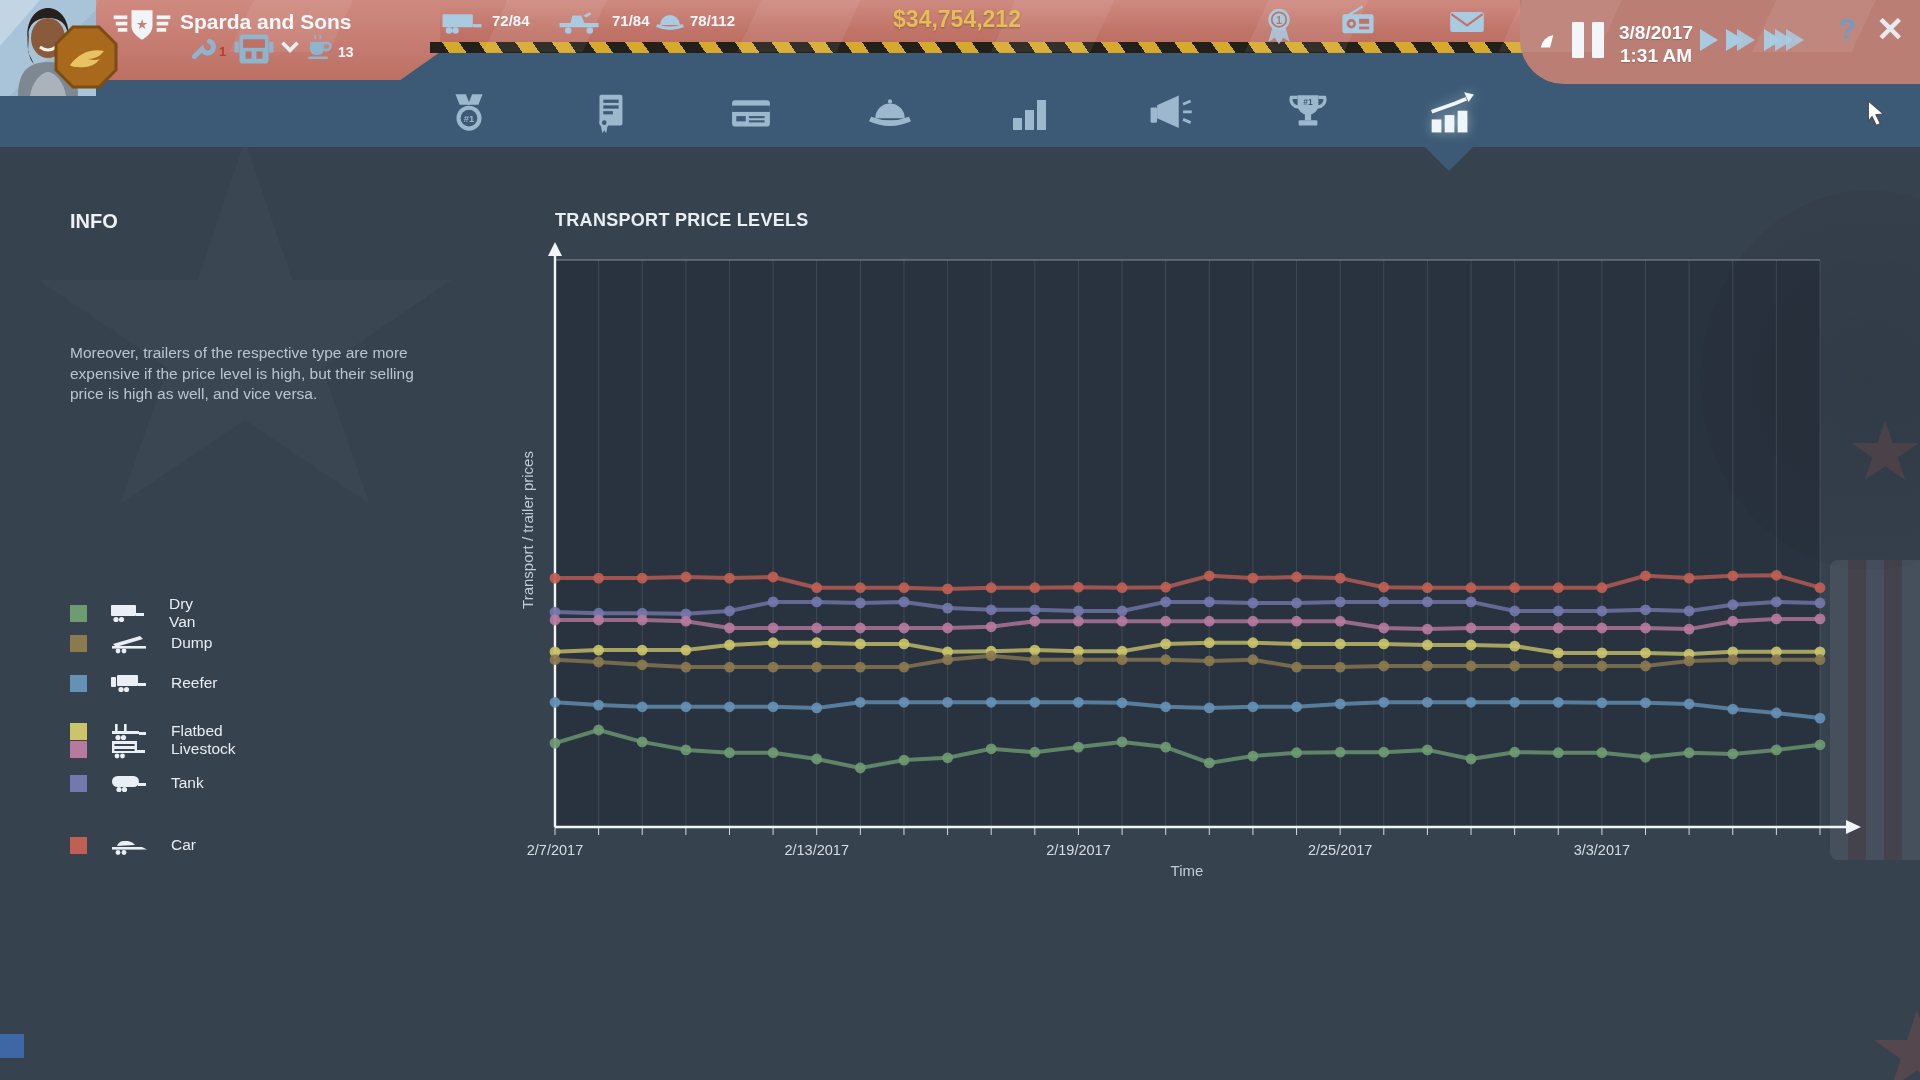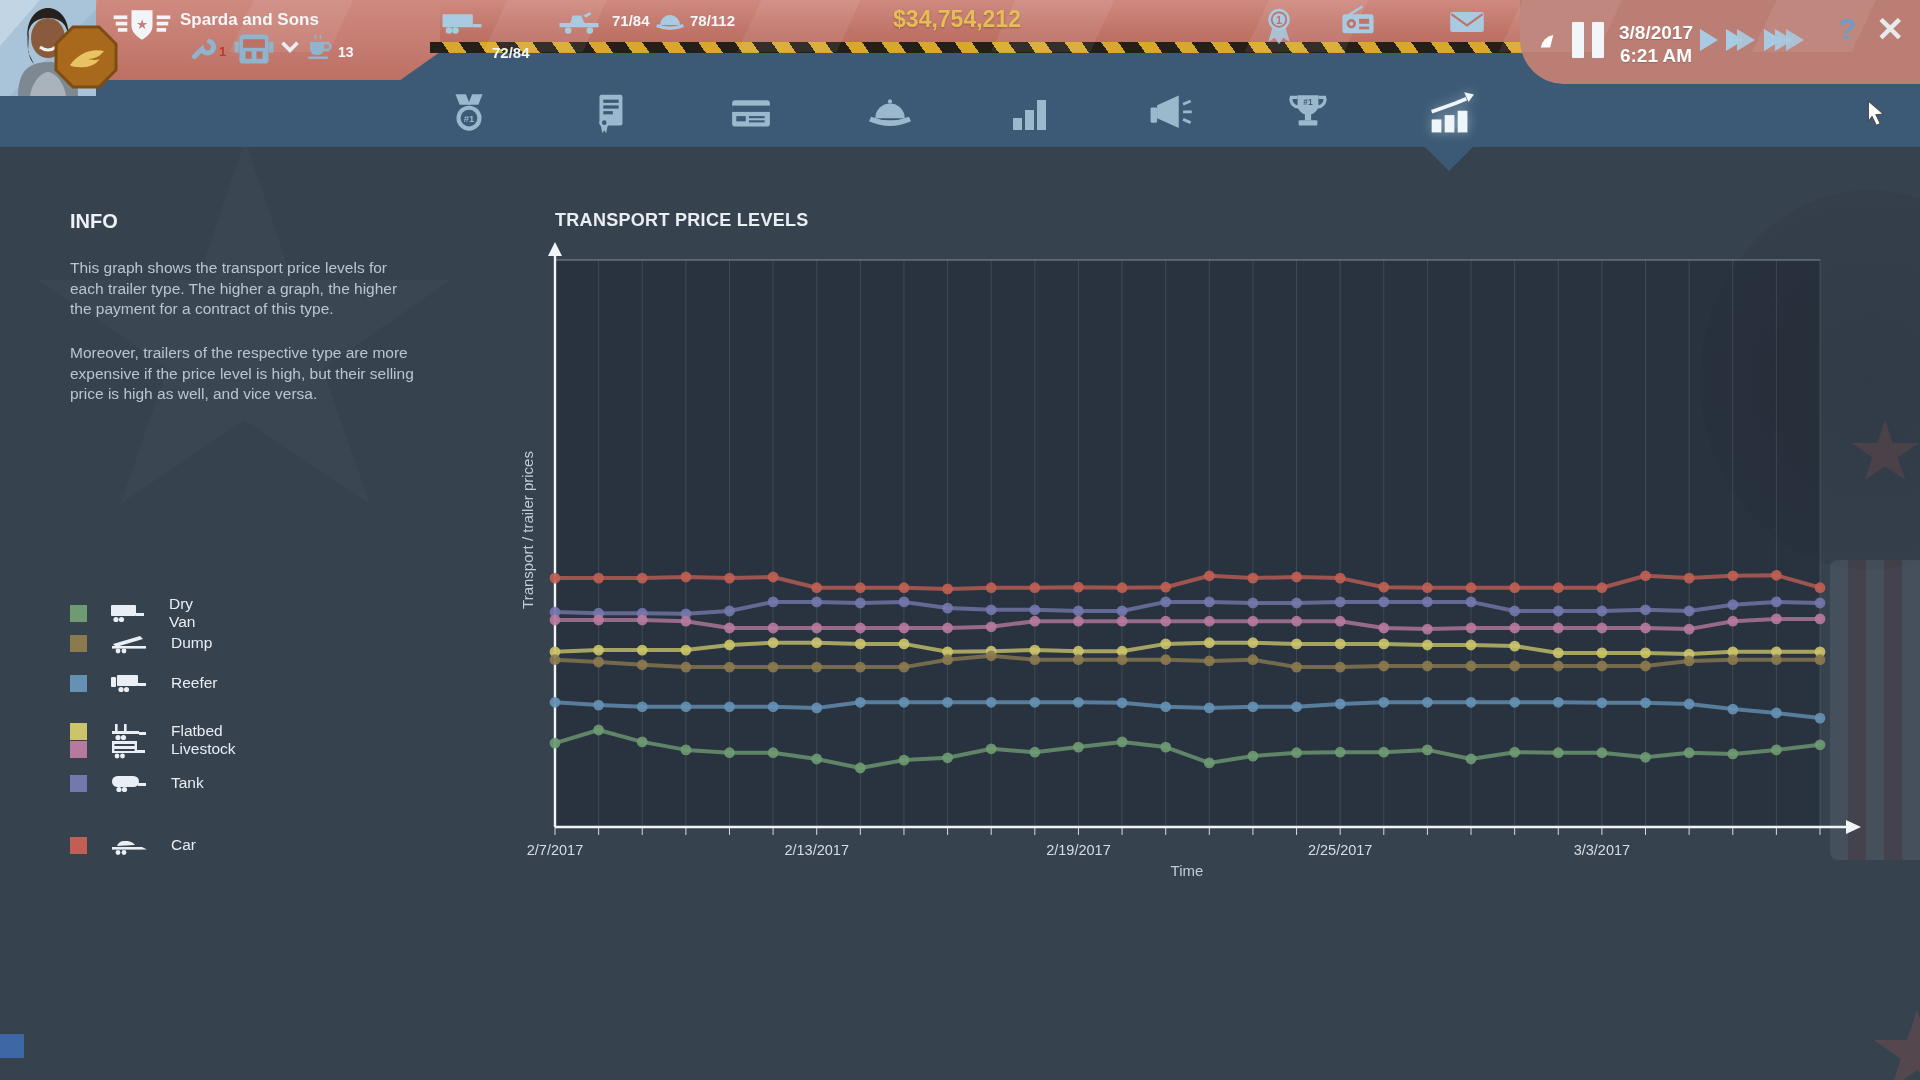--- a/index.html
+++ b/index.html
@@ -170,21 +170,21 @@
           <rect x="3" y="15" width="11" height="3.5"></rect>
           <rect x="5" y="21" width="9" height="3.5"></rect>
         <rect x="42" y="9" width="13" height="3.5"></rect>
           <rect x="42" y="15" width="11" height="3.5"></rect>
           <rect x="42" y="21" width="9" height="3.5"></rect>
         <path d="M18,4 h20 v15 c0,8 -10,13 -10,13 s-10,-5 -10,-13 z"></path>
       </g>
       <text x="28" y="22" text-anchor="middle" font-size="13" fill="#c4837a">★</text>
     </svg>
   </div>
-  <div class="abs tb-text" style="left:180px;top:10px;font-size:17px;">Sparda and Sons</div>
+  <div class="abs tb-text" style="left:180px;top:10px;font-size:21px;">Sparda and Sons</div>
 
   <div class="abs tb-ico" style="left:188px;top:36px;">
     <svg width="28" height="28" viewBox="0 0 26 26">
       <path d="M20,5 a5.5,5.5 0 1 1 -7,7 L6,19" fill="none" stroke="#8fb4cd" stroke-width="4.6" stroke-linecap="round"></path>
     </svg>
   </div>
   <div class="abs count-red" style="left:219px;top:44px;">1</div>
   <div class="abs tb-ico" style="left:233px;top:32px;">
     <svg width="42" height="34" viewBox="0 0 34 28" fill="#8fb4cd">
       <rect x="5" y="2" width="24" height="24" rx="3"></rect>
@@ -211,21 +211,21 @@
   <div class="abs tb-text" style="left:338px;top:44px;font-size:14px;">13</div>
 
   <div class="abs tb-ico" style="left:440px;top:10px;">
     <svg width="44" height="26" viewBox="0 0 40 24" fill="#a9cbe2">
       <rect x="2" y="4" width="28" height="12" rx="1"></rect>
         <rect x="30" y="13" width="8" height="3"></rect>
       <circle cx="8" cy="19" r="3"></circle>
         <circle cx="14" cy="19" r="3"></circle>
     </svg>
   </div>
-  <div class="abs tb-text" style="left:492px;top:12px;margin-top:32px;">72/84</div>
+  <div class="abs tb-text" style="left:492px;top:12px;">72/84</div>
   <div class="abs tb-ico" style="left:556px;top:10px;">
     <svg width="46" height="26" viewBox="0 0 40 24" fill="#a9cbe2">
       <path d="M2,16 h36 v-4 h-13 l-3,-7 h-8 l-2,7 h-10 z"></path>
       <path d="M24,5 l6,-3 1.5,2 -5,3 z"></path>
       <circle cx="10" cy="19" r="3"></circle>
         <circle cx="30" cy="19" r="3"></circle>
     </svg>
   </div>
   <div class="abs tb-text" style="left:612px;top:12px;">71/84</div>
   <div class="abs tb-ico" style="left:654px;top:8px;">
@@ -269,21 +269,21 @@
       </svg>
   </div>
   <div class="abs tb-ico" style="left:1568px;top:20px;">
     <svg width="42" height="40" viewBox="0 0 42 40" fill="#f3f6f8">
       <rect x="4" y="2" width="12" height="36" rx="1"></rect>
         <rect x="24" y="2" width="12" height="36" rx="1"></rect>
     </svg>
   </div>
   <div class="abs datetime" style="left:1656px;top:22px;transform:translateX(-50%);">
     <div>3/8/2017</div>
-    <div>6:21 AM</div>
+    <div>1:31 AM</div>
   </div>
   <div class="abs tb-ico" style="left:1698px;top:26px;">
     <svg width="22" height="28" viewBox="0 0 22 26" fill="#a9cbe2">
         <polygon points="2,2 20,13 2,24"></polygon>
       </svg>
   </div>
   <div class="abs tb-ico" style="left:1724px;top:26px;">
     <svg width="34" height="28" viewBox="0 0 34 26" fill="#a9cbe2">
       <polygon points="2,2 20,13 2,24"></polygon>
         <polygon points="13,2 31,13 13,24" opacity=".9"></polygon>
@@ -293,21 +293,20 @@
     <svg width="46" height="28" viewBox="0 0 46 26" fill="#a9cbe2">
       <polygon points="2,2 20,13 2,24"></polygon>
         <polygon points="13,2 31,13 13,24" opacity=".92"></polygon>
         <polygon points="24,2 42,13 24,24" opacity=".85"></polygon>
     </svg>
   </div>
   <div class="abs help-q" style="left:1838px;top:12px;">?</div>
   <div class="abs close-x" style="left:1876px;top:12px;">✕</div>
 
   <div class="abs info-title" style="left:70px;top:210px;">INFO</div>
-  <div class="abs info-text" style="left:70px;top:258px;">This graph shows the transport price levels for each trailer type. The higher a graph, the higher the payment for a contract of this type.</div>
   <div class="abs info-text" style="left:70px;top:343px;">Moreover, trailers of the respective type are more expensive if the price level is high, but their selling price is high as well, and vice versa.</div>
 
   <div class="abs" id="legend" style="left:0;top:0;">
       <div class="legend-row" style="top: 598px;">
         <span class="legend-swatch" style="background: rgb(110, 155, 114);"></span>
         <span class="legend-icon">
           <svg width="38" height="22" viewBox="0 0 38 22" fill="#e9eff4">
      <rect x="2" y="3" width="25" height="11" rx="1"></rect>
             <rect x="27" y="11" width="8" height="3"></rect>
      <circle cx="7" cy="17.5" r="2.6"></circle>

